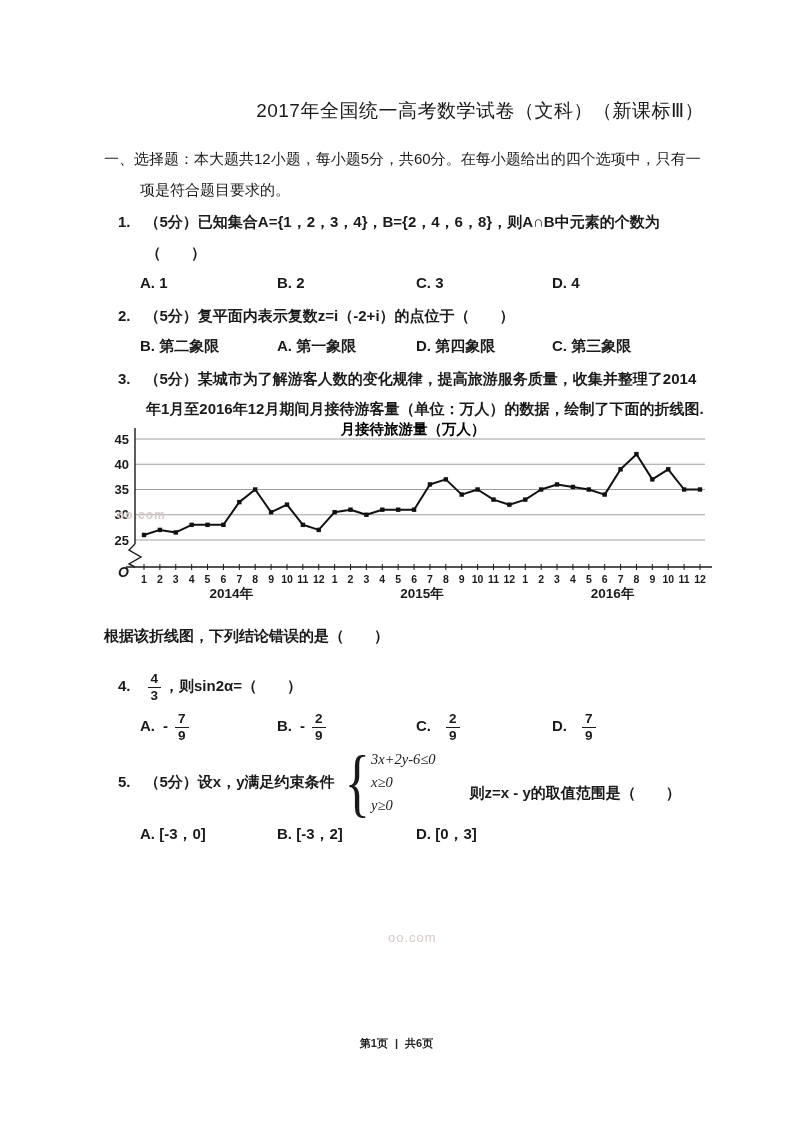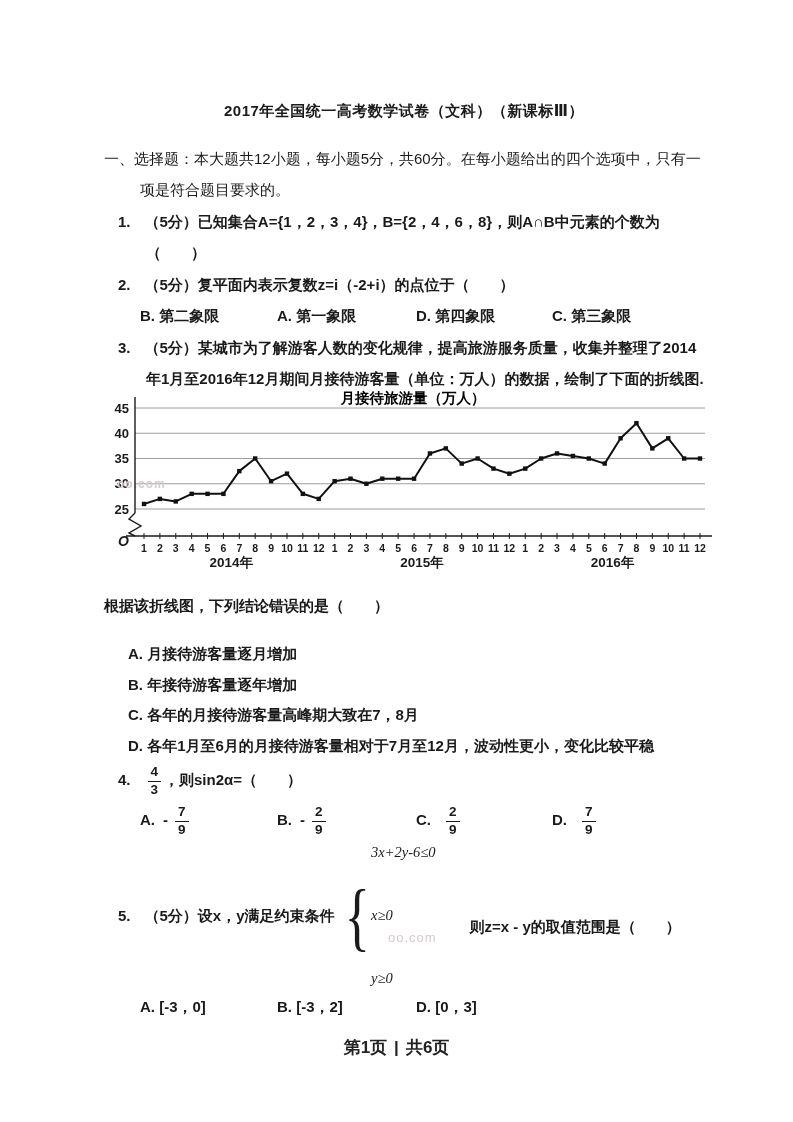--- a/index.html
+++ b/index.html
@@ -2,21 +2,21 @@
 <html><head>
 <meta charset="utf-8">
 <style>
   html,body{margin:0;padding:0;}
   body{
     width:793px;height:1122px;overflow:hidden;position:relative;background:#ffffff;
     font-family:"Liberation Sans","DejaVu Sans",sans-serif;color:#1a1a1a;
   }
   .page{box-sizing:border-box;width:793px;height:1122px;padding:96px 89px 0 104px;
         font-size:15px;font-weight:600;line-height:30.5px;position:relative;}
-  .title{font-size:15px;line-height:30px;font-weight:700;text-align:center;margin:0 0 18px 0;letter-spacing:0.5px;}
+  .title{font-size:19px;line-height:30px;font-weight:400;text-align:right;margin:0 0 18px 0;letter-spacing:0.5px;}
   .section{margin:0;max-width:580px;font-weight:400;padding-left:36px;text-indent:-36px;}
   .q{margin-left:14px;}
   .stem{margin:2px 0 0 0;padding-left:28px;text-indent:-28px;max-width:568px;}
   .qnum{padding-right:14px;}
   .opts-grid{display:grid;grid-template-columns:137px 139px 136px auto;margin-left:22px;}
   .opts-grid span{white-space:nowrap;}
   .chart-wrap{margin:-6px 0 0 9px;}
   svg text{font-family:"Liberation Sans","DejaVu Sans",sans-serif;}
   .chart-title{font-size:14.5px;font-weight:700;}
   .followup{margin:2px 0 18px 0;}
@@ -29,38 +29,44 @@
         font-size:13.5px;margin:2px 3px 0 3px;vertical-align:middle;}
   .frac .fnum{padding:0 3px 1px 3px;border-bottom:1.6px solid currentColor;}
   .frac .fden{padding-top:1px;}
   .opt-frac{display:inline-flex;align-items:center;}
   .opt-frac .sign{margin:0 4px 0 8px;}
   .q5row{display:flex;align-items:center;margin:4px 0 2px 14px;}
   .system{display:inline-flex;align-items:center;margin:0 4px;}
   .brace{font-size:76px;font-weight:400;line-height:0.85;transform:scaleX(0.7);
          font-family:"Liberation Serif","DejaVu Serif",serif;margin-right:-4px;}
   .cons{display:inline-flex;flex-direction:column;line-height:23px;font-size:14.5px;
-        font-family:"Liberation Serif","DejaVu Serif",serif;font-style:italic;font-weight:500;gap:40px;}
+        font-family:"Liberation Serif","DejaVu Serif",serif;font-style:italic;font-weight:500;}
   .q5post{margin-left:30px;margin-top:22px;}
   .footer{position:absolute;left:0;top:1036px;width:793px;text-align:center;
-          font-size:17px;font-weight:600;color:#222;}
+          font-size:11px;font-weight:600;color:#222;}
   .footer .sep{margin:0 7px;font-weight:700;}
   .wm{position:absolute;font-size:13px;letter-spacing:1px;pointer-events:none;}
 </style>
 </head>
 <body>
 
 <div class="page">
 
   <h1 class="title">2017年全国统一高考数学试卷（文科）（新课标Ⅲ）</h1>
 
   <p class="section">一、选择题：本大题共12小题，每小题5分，共60分。在每小题给出的四个选项中，只有一项是符合题目要求的。</p>
 
   <div class="q">
     <p class="stem"><span class="qnum">1.</span><span>（5分）已知集合A={1，2，3，4}，B={2，4，6，8}，则A∩B中元素的个数为（　　）</span></p>
+    <div class="opts-grid">
+      <span>A. 1</span>
+      <span>B. 2</span>
+      <span>C. 3</span>
+      <span>D. 4</span>
+    </div>
   </div>
 
   <div class="q">
     <p class="stem"><span class="qnum">2.</span><span>（5分）复平面内表示复数z=i（-2+i）的点位于（　　）</span></p>
     <div class="opts-grid">
       <span>B. 第二象限</span>
       <span>A. 第一象限</span>
       <span>D. 第四象限</span>
       <span>C. 第三象限</span>
     </div>
@@ -197,26 +203,20 @@
         <rect x="505.37142857142857" y="48.099999999999994" width="4.4" height="4.4" fill="#111111"></rect>
         <rect x="521.2571428571428" y="32.95" width="4.4" height="4.4" fill="#111111"></rect>
         <rect x="537.1428571428571" y="58.2" width="4.4" height="4.4" fill="#111111"></rect>
         <rect x="553.0285714285714" y="48.099999999999994" width="4.4" height="4.4" fill="#111111"></rect>
         <rect x="568.9142857142857" y="68.3" width="4.4" height="4.4" fill="#111111"></rect>
         <rect x="584.8" y="68.3" width="4.4" height="4.4" fill="#111111"></rect>
       </svg>
   </div>
 
   <p class="followup">根据该折线图，下列结论错误的是（　　）</p>
-  <div class="q3opts">
-    <span class="opt">A. 月接待游客量逐月增加</span>
-    <span class="opt">B. 年接待游客量逐年增加</span>
-    <span class="opt">C. 各年的月接待游客量高峰期大致在7，8月</span>
-    <span class="opt optD">D. 各年1月至6月的月接待游客量相对于7月至12月，波动性更小，变化比较平稳</span>
-  </div>
 
   <div class="q">
     <p class="stem mrow">
       <span class="qnum">4.</span>
         <span class="frac">
           <span class="fnum">4</span>
           <span class="fden">3</span>
         </span>
         <span>，则sin2α=（　　）</span>
     </p>

